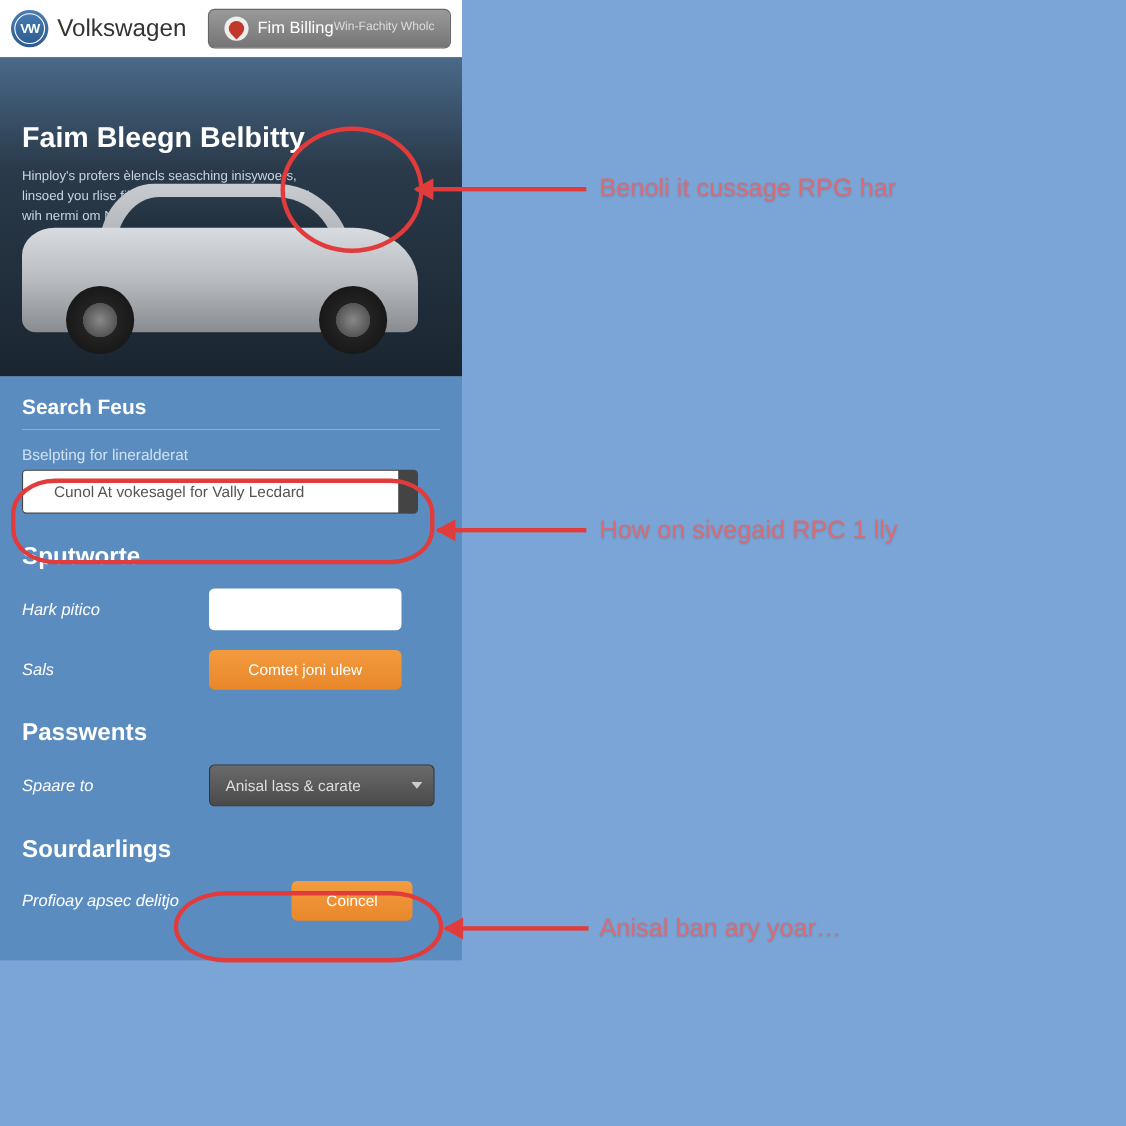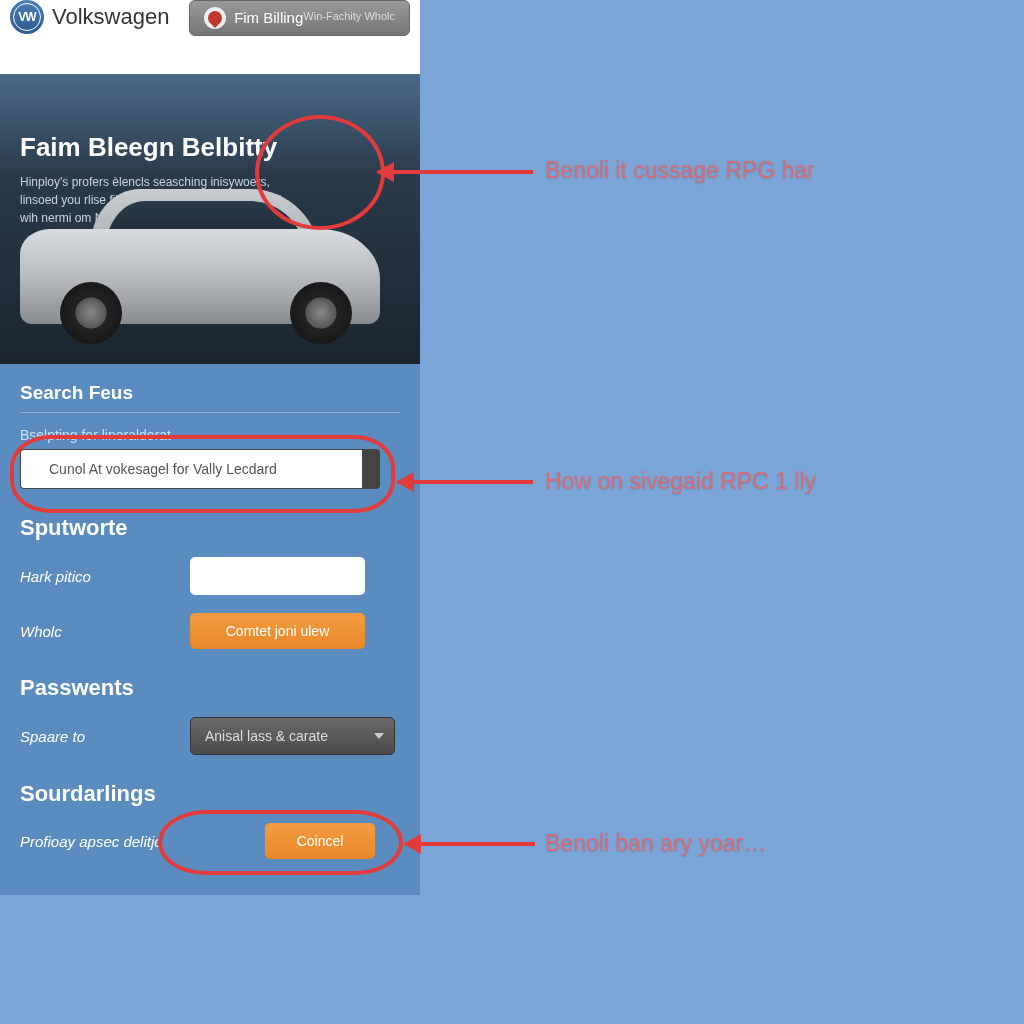--- a/index.html
+++ b/index.html
@@ -11,23 +11,23 @@
   position: relative;
   overflow: hidden;
 }
 .left-panel {
   width: 420px;
   height: 100%;
   position: relative;
 }
 .header-bar {
   background: #ffffff;
-  height: 74px;
-  display: flex;
-  align-items: flex-start;
+  height: 52px;
+  display: flex;
+  align-items: center;
   padding: 0 10px;
   gap: 10px;
 }
 .logo-wrap {
   display: flex;
   align-items: center;
   gap: 8px;
 }
 .vw-logo {
   width: 34px;
@@ -297,21 +297,21 @@
     <div class="text-input">
       <span>Cunol At vokesagel for Vally Lecdard</span>
     </div>
 
     <div class="section-sub">Sputworte</div>
     <div class="row">
       <div class="row-label">Hark pitico</div>
       <input class="small-input" style="">
     </div>
     <div class="row">
-      <div class="row-label">Wholc</div>
+      <div class="row-label">Sals</div>
       <button class="orange-btn">Comtet joni ulew</button>
     </div>
 
     <div class="section-sub">Passwents</div>
     <div class="row">
       <div class="row-label">Spaare to</div>
       <div class="dark-select">
         <span>Anisal lass &amp; carate</span>
       </div>
     </div>
@@ -328,14 +328,14 @@
   <div class="red-circle" style="left:255px; top:115px; width:130px; height:115px;"></div>
   <div class="arrow" style="left:378px; top:170px; width:155px;"></div>
   <div class="anno-text" style="left:545px; top:157px;">Benoli it cussage RPG har</div>
 
   <div class="red-oval" style="left:10px; top:435px; width:385px; height:78px;"></div>
   <div class="arrow" style="left:398px; top:480px; width:135px;"></div>
   <div class="anno-text" style="left:545px; top:468px;">How on sivegaid RPC 1 lly</div>
 
   <div class="red-oval" style="left:158px; top:810px; width:245px; height:65px; border-radius:50px/34px;"></div>
   <div class="arrow" style="left:405px; top:842px; width:130px;"></div>
-  <div class="anno-text" style="left:545px; top:830px;">Benoli ban ary yoar…</div>
+  <div class="anno-text" style="left:545px; top:830px;">Anisal ban ary yoar…</div>
 </div>
 
 </body></html>

